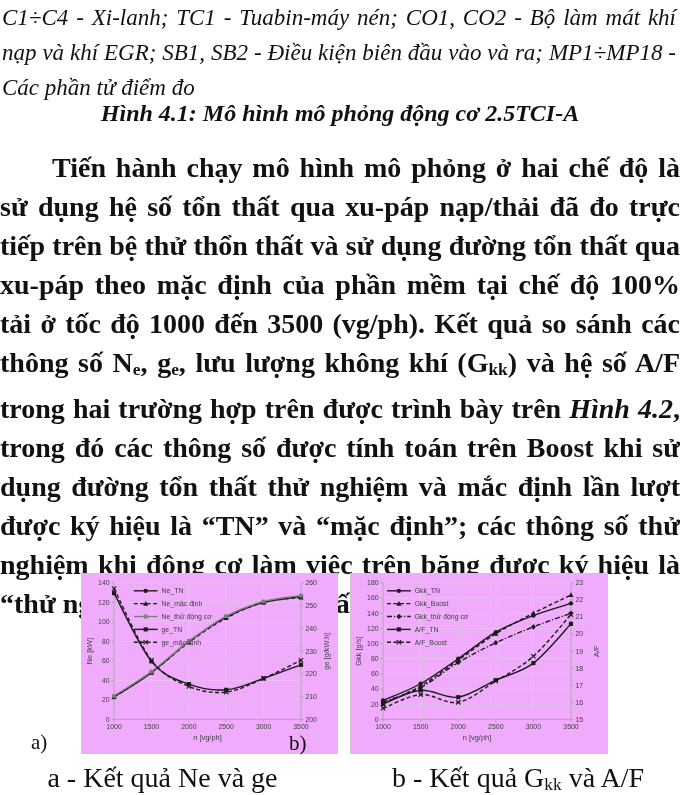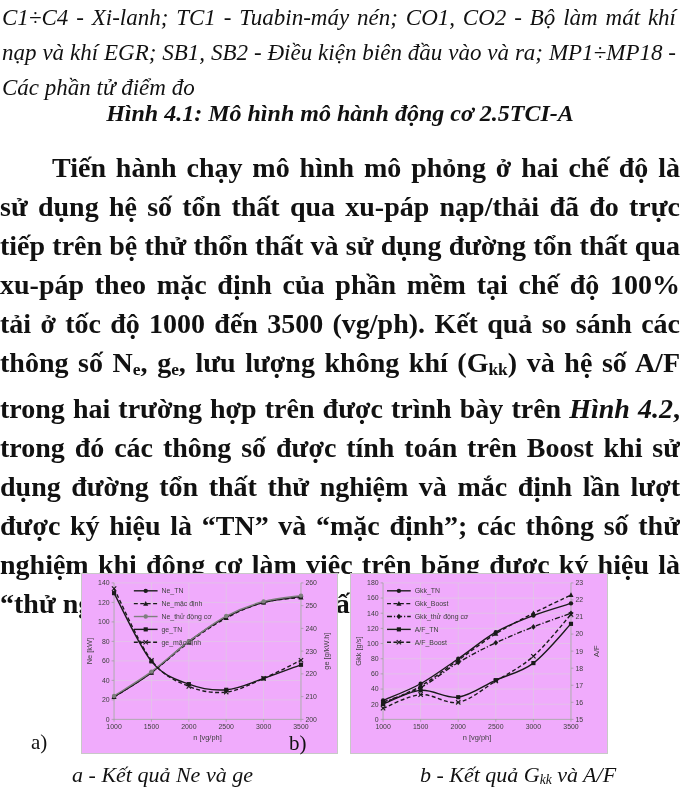--- a/index.html
+++ b/index.html
@@ -19,32 +19,32 @@
   .chart-box{position:absolute;background:#f0abfc;border:1px solid #c8c8c8;box-sizing:border-box;}
   #chart-a-box{left:81px;top:3px;width:257px;height:181px;}
   #chart-b-box{left:350px;top:3px;width:258px;height:181px;}
   #chart-a,#chart-b{width:100%;height:100%;display:block;}
   svg text{font-family:"Liberation Sans",sans-serif;fill:#404040;}
 
   .sublabel{position:absolute;font-size:21px;color:#111;}
   #sublabel-a{left:31px;top:160px;}
   #sublabel-b{left:289px;top:161px;}
 
-  .caption{position:absolute;top:192px;font-style:italic;font-size:22px;white-space:nowrap;}
+  .caption{position:absolute;top:192px;font-size:28px;white-space:nowrap;}
   #caption-a{left:30px;width:265px;text-align:center;}
   #caption-b{left:382px;width:272px;text-align:center;}
 </style>
 </head>
 <body>
 
 <div class="page">
 
   <p class="note">C1÷C4 - Xi-lanh; TC1 - Tuabin-máy nén; CO1, CO2 - Bộ làm mát khí nạp và khí EGR; SB1, SB2 - Điều kiện biên đầu vào và ra; MP1÷MP18 - Các phần tử điểm đo</p>
 
-  <p class="fig41">Hình 4.1: Mô hình mô hành động cơ 2.5TCI-A</p>
+  <p class="fig41">Hình 4.1: Mô hình mô phỏng động cơ 2.5TCI-A</p>
 
   <p class="body-par"><span>Tiến hành chạy mô hình mô phỏng ở hai chế độ là sử dụng hệ số tổn thất qua xu-páp nạp/thải đã đo trực tiếp trên bệ thử thổn thất và sử dụng đường tổn thất qua xu-páp theo mặc định của phần mềm tại chế độ 100% tải ở tốc độ 1000 đến 3500 (vg/ph). Kết quả so sánh các thông số N</span><span class="seg-sub">e</span><span>, g</span><span class="seg-sub">e</span><span>, lưu lượng không khí (G</span><span class="seg-sub">kk</span><span>) và hệ số A/F trong hai trường hợp trên được trình bày trên </span><span class="seg-italic">Hình 4.2</span><span>, trong đó các thông số được tính toán trên Boost khi sử dụng đường tổn thất thử nghiệm và mắc định lần lượt được ký hiệu là “TN” và “mặc định”; các thông số thử nghiệm khi động cơ làm việc trên băng được ký hiệu là “thử nghiệm động cơ”, ta thấy:</span></p>
 
   <div class="figures-row">
     <div class="chart-box" id="chart-a-box">
       <svg id="chart-a" viewBox="0 0 257 181">
           <line x1="32" x2="221" y1="147" y2="147" stroke="#d9d9d9" stroke-width="0.5"></line>
           <line x1="32" x2="221" y1="127.28571428571429" y2="127.28571428571429" stroke="#d9d9d9" stroke-width="0.5"></line>
           <line x1="32" x2="221" y1="107.57142857142858" y2="107.57142857142858" stroke="#d9d9d9" stroke-width="0.5"></line>
           <line x1="32" x2="221" y1="87.85714285714286" y2="87.85714285714286" stroke="#d9d9d9" stroke-width="0.5"></line>

